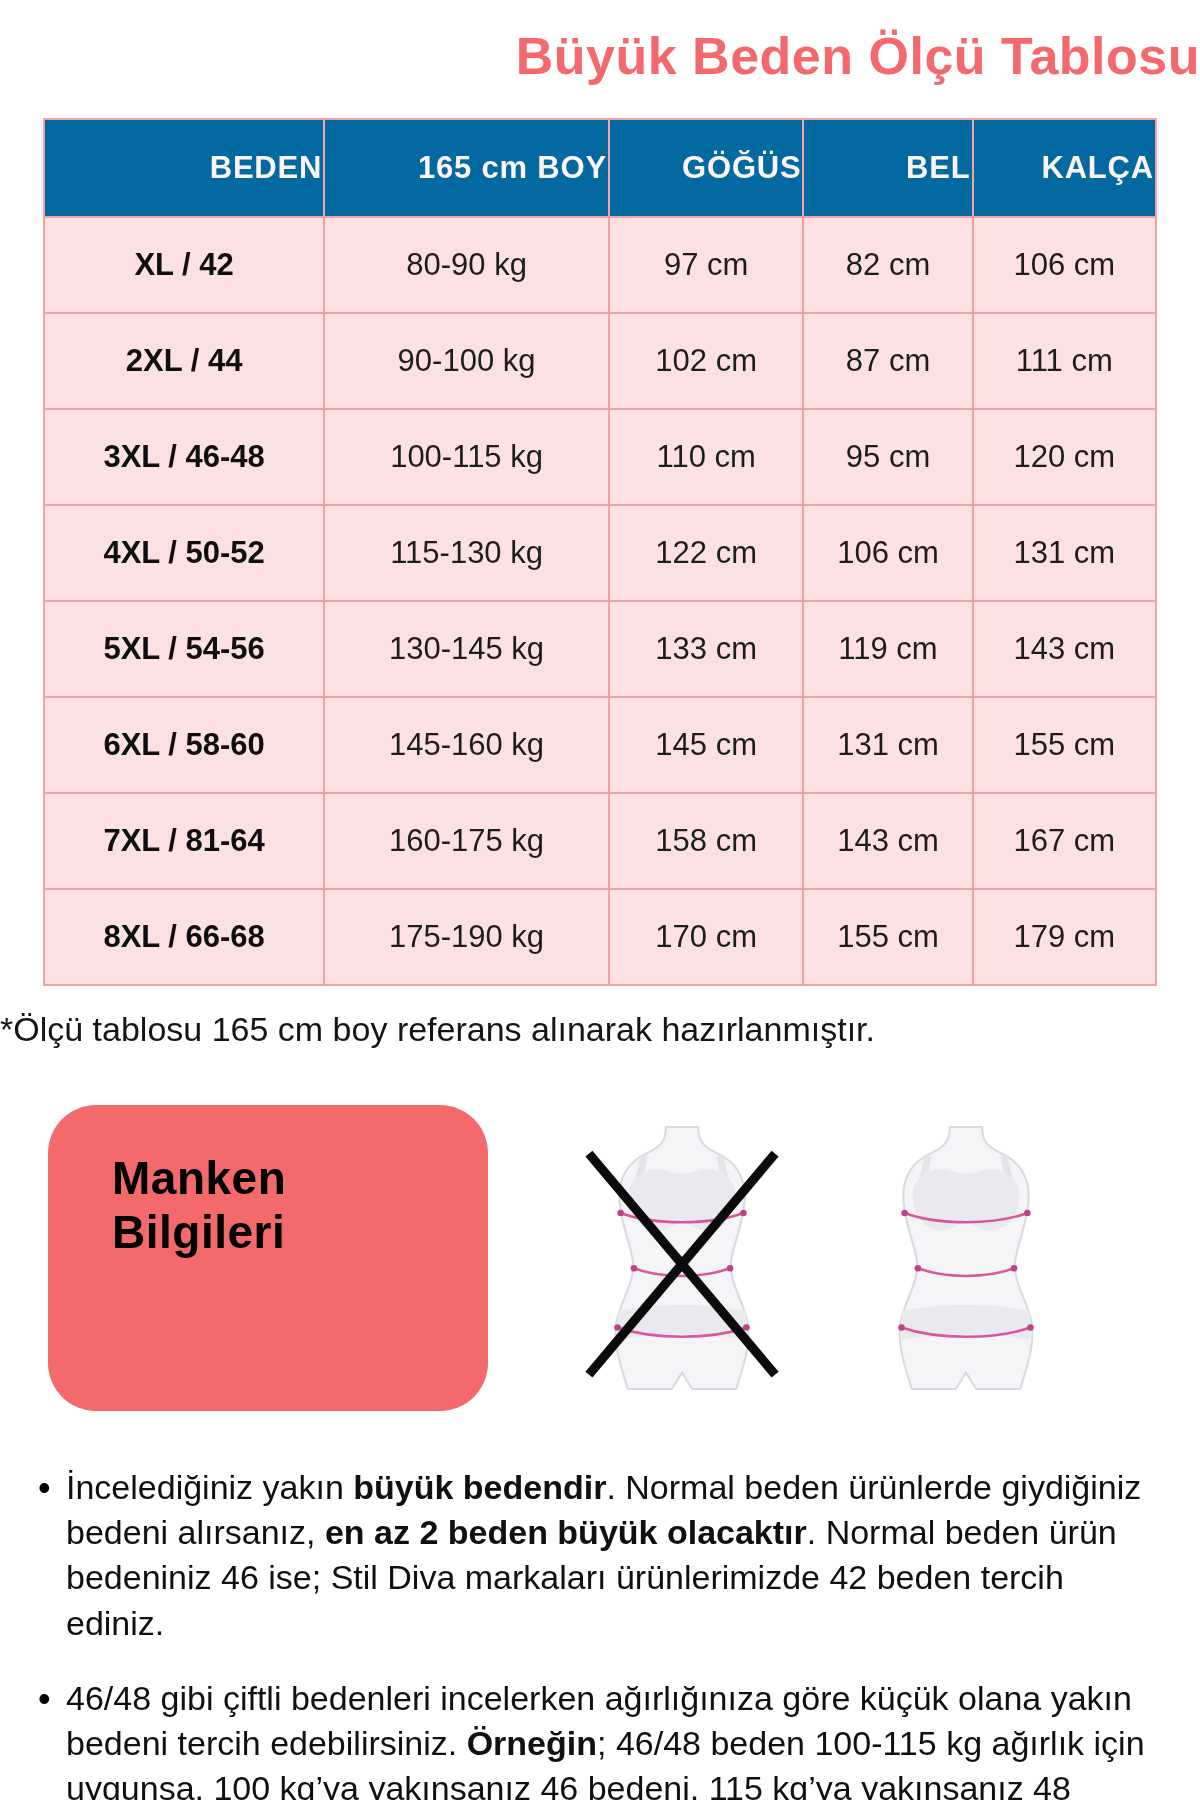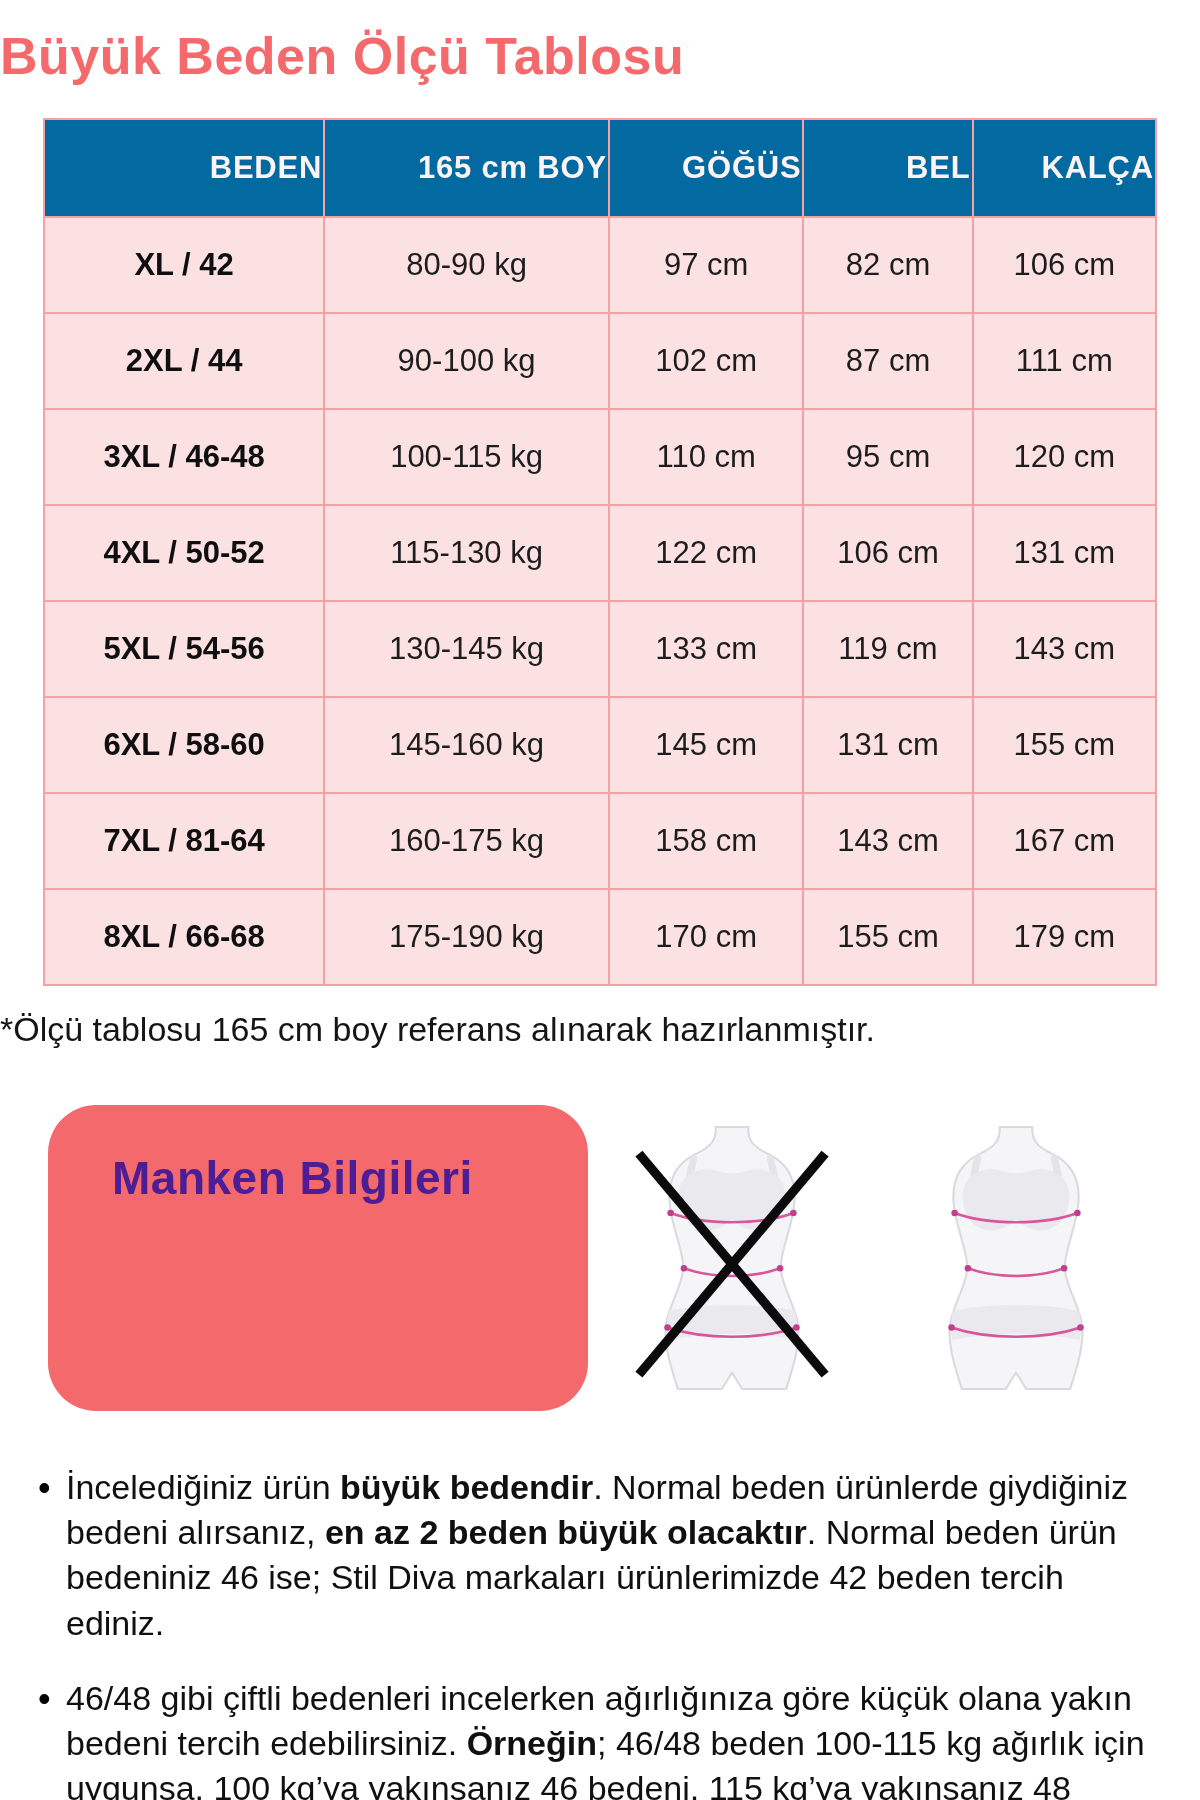--- a/index.html
+++ b/index.html
@@ -5,21 +5,21 @@
   html,body{margin:0;padding:0;}
   body{
     width:1200px;height:1800px;overflow:hidden;background:#ffffff;
     font-family:"Liberation Sans","DejaVu Sans",sans-serif;
     -webkit-font-smoothing:antialiased;
   }
   .page{width:1200px;height:1800px;position:relative;}
 
   
   .title{
-    margin:26px 0 0 0;text-align:left;
+    margin:26px 0 0 0;text-align:right;
     font-size:52px;font-weight:bold;letter-spacing:.5px;
     color:#F4696B;
   }
 
   
   table.size-table{
     width:1114px;margin:32px auto 0 auto;
     border-collapse:collapse;table-layout:fixed;
   }
   table.size-table col.c1{width:25.2%;}
@@ -44,23 +44,23 @@
     margin-top:24px;text-align:left;
     font-size:34px;color:#151515;
   }
 
   
   .model-section{
     margin-top:56px;padding:0 40px 0 48px;
     display:flex;align-items:center;
   }
   .model-card{
-    box-sizing:border-box;width:540px;min-height:306px;
+    box-sizing:border-box;width:440px;min-height:306px;
     background:#F4696B;border-radius:48px;
-    color:#4c1d95;padding:40px 40px 20px 64px;
+    color:#000000;padding:40px 40px 20px 64px;
     flex:0 0 auto;
   }
   .model-card .model-title{
     font-size:46px;font-weight:bold;margin:6px 0 28px 0;letter-spacing:.5px;
   }
   .model-card .field{
     font-size:37px;line-height:1.55;
   }
   .model-card .field b{font-weight:bold;}
 
@@ -216,17 +216,17 @@
           <line x1="191" y1="28" x2="9" y2="244" stroke="#0b0b0b" stroke-width="9"></line>
         </g>
       </svg>
       <svg class="figure" viewBox="0 0 200 260">
         <use href="#bodyfig"></use>
       </svg>
     </div>
   </div>
 
   <ul class="notes">
-      <li><span>İncelediğiniz ürün </span><b>büyük bedendir</b><span>. Normal beden ürünlerde giydiğiniz bedeni alırsanız, </span><b>en az 2 beden büyük olacaktır</b><span>. Normal beden ürün bedeniniz 46 ise; Stil Diva markaları ürünlerimizde 42 beden tercih ediniz.</span></li>
+      <li><span>İncelediğiniz yakın </span><b>büyük bedendir</b><span>. Normal beden ürünlerde giydiğiniz bedeni alırsanız, </span><b>en az 2 beden büyük olacaktır</b><span>. Normal beden ürün bedeniniz 46 ise; Stil Diva markaları ürünlerimizde 42 beden tercih ediniz.</span></li>
       <li><span>46/48 gibi çiftli bedenleri incelerken ağırlığınıza göre küçük olana yakın bedeni tercih edebilirsiniz. </span><b>Örneğin</b><span>; 46/48 beden 100-115 kg ağırlık için uygunsa, 100 kg’ya yakınsanız 46 bedeni, 115 kg’ya yakınsanız 48 bedeni tercih edebilirsiniz.</span></li>
     </ul>
 
 </div>
 
 </body></html>

